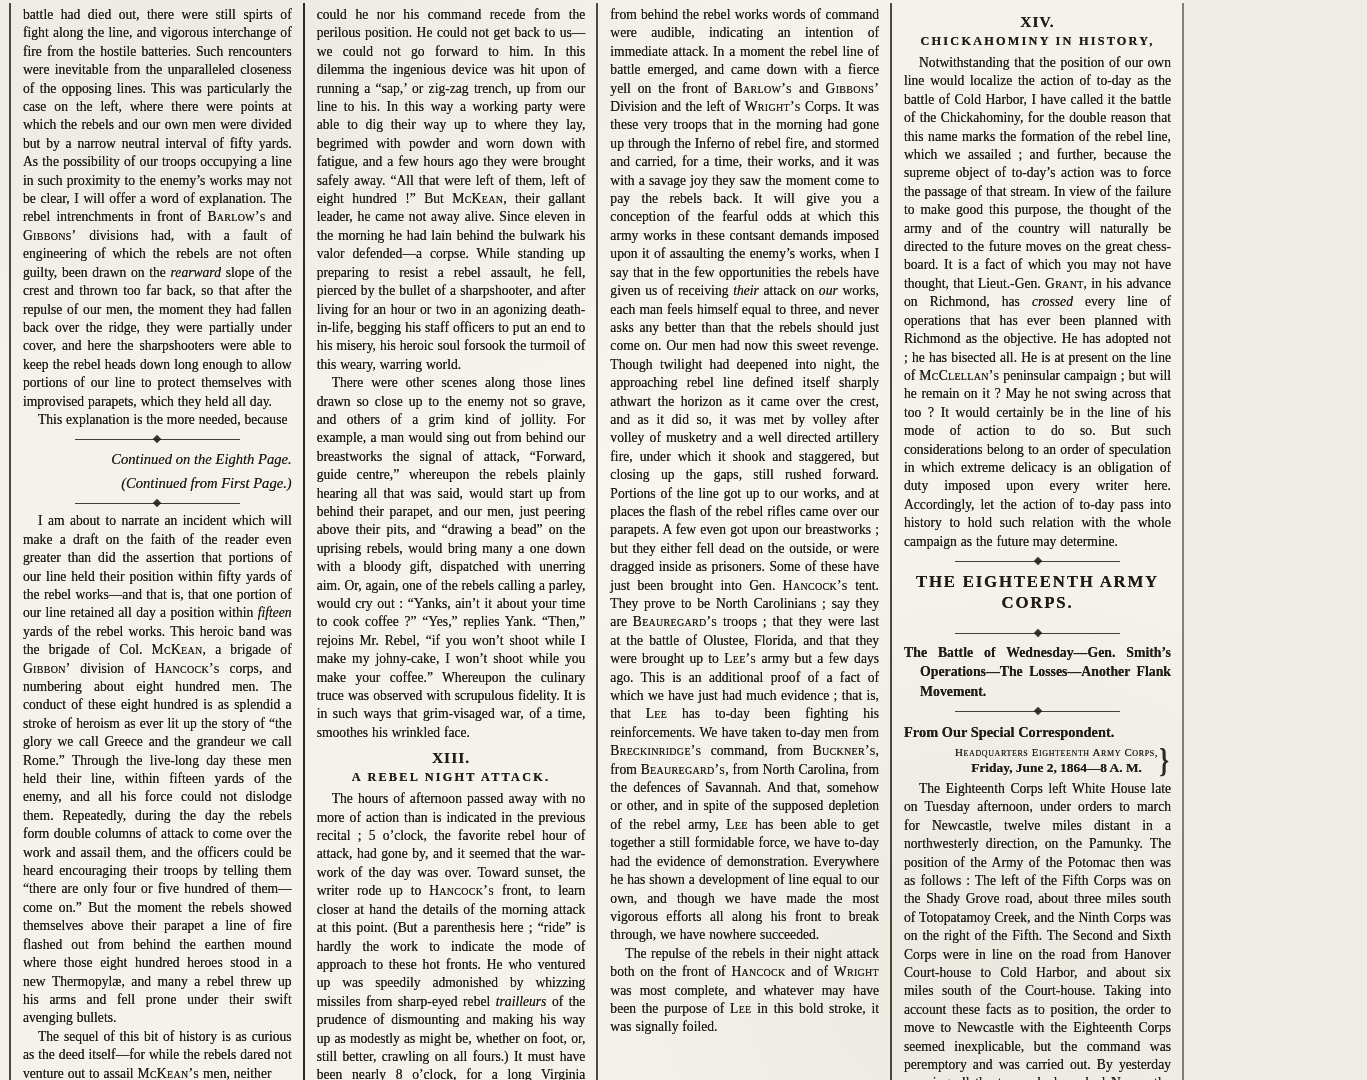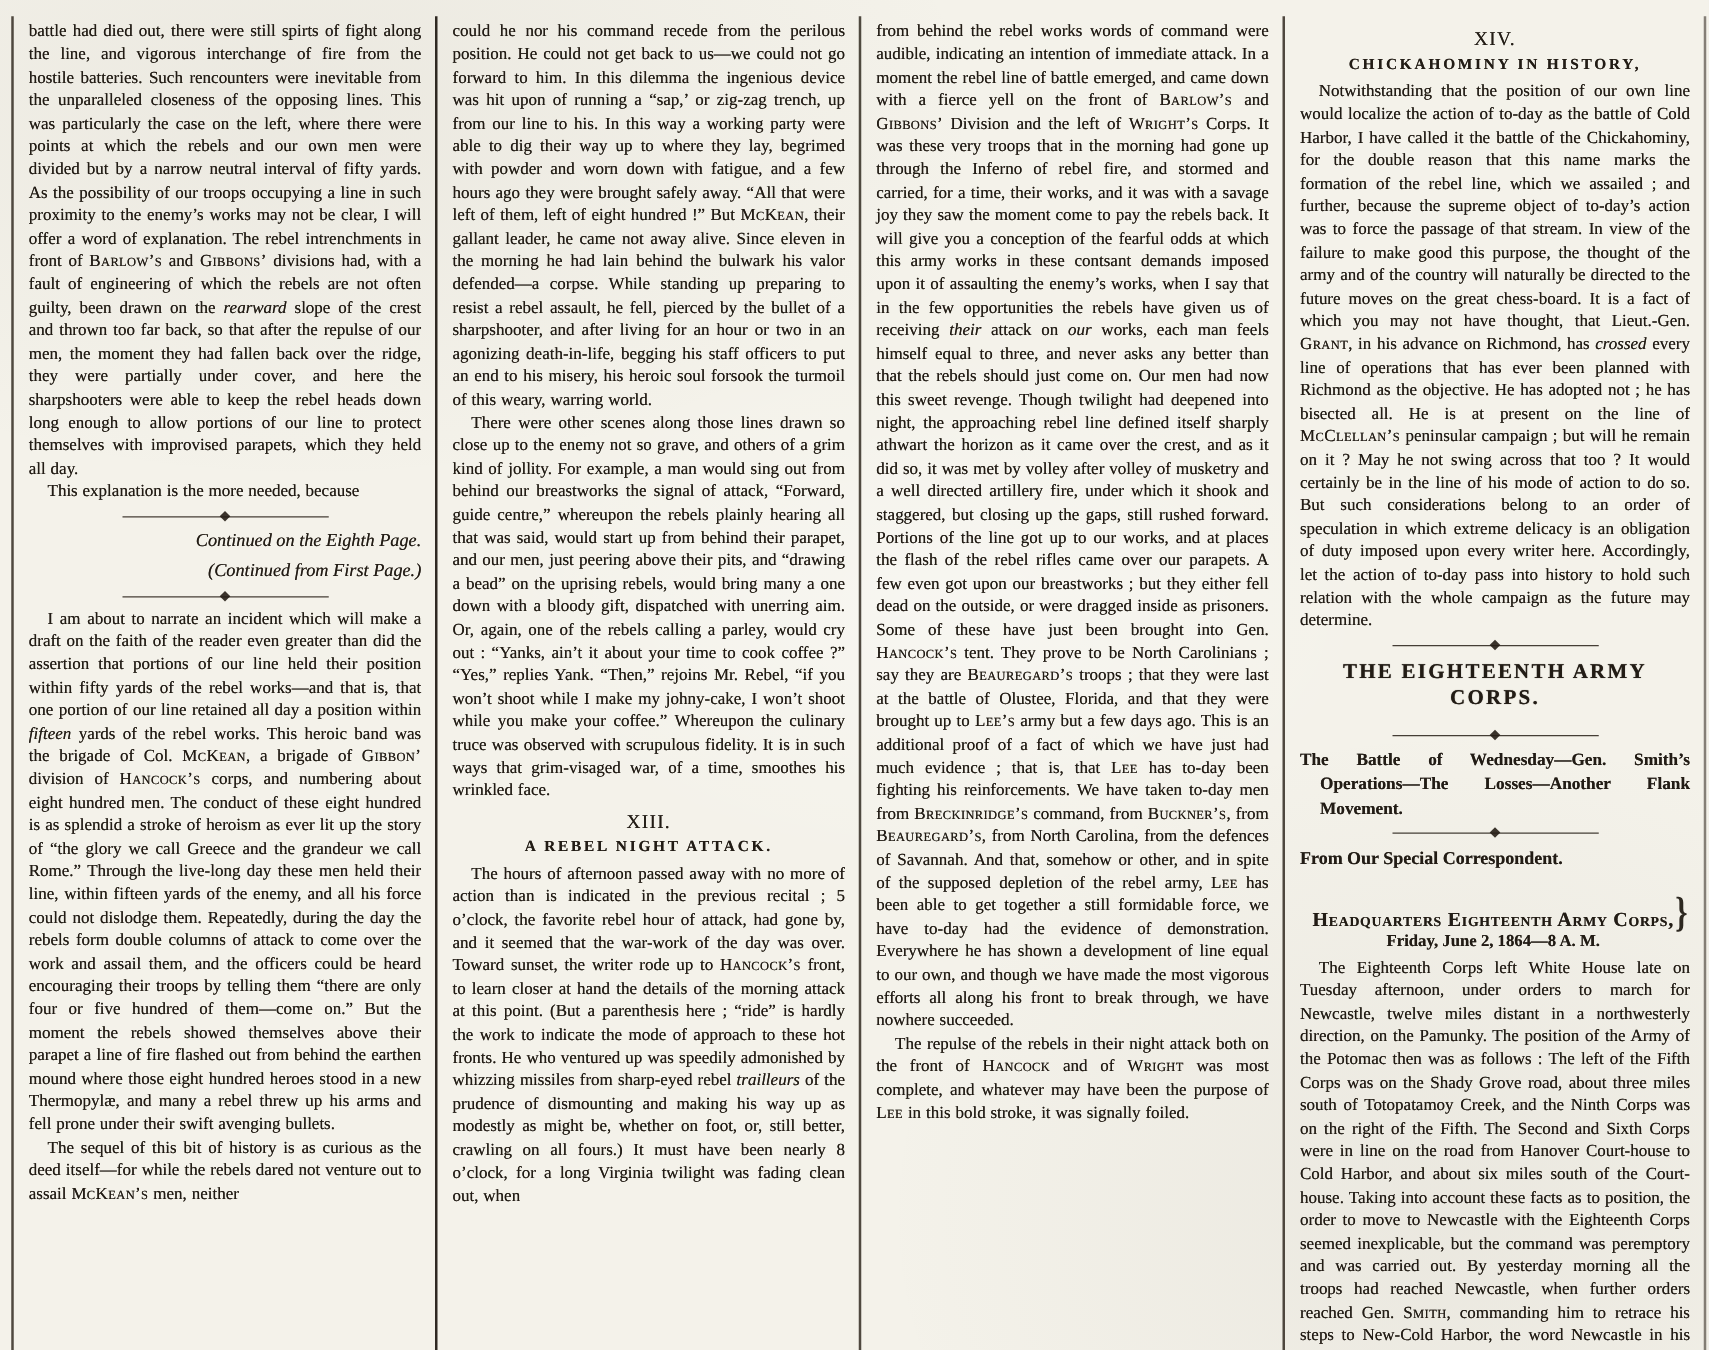--- a/index.html
+++ b/index.html
@@ -4,27 +4,27 @@
 <title>Newspaper Page</title>
 <style>
   html,body{margin:0;padding:0;}
   body{
     width:1367px;height:1080px;overflow:hidden;
     background:#efede6;
     font-family:"Liberation Serif", serif;
     color:#221c15;
   }
   .page{
-    position:relative;width:1367px;height:1080px;box-sizing:border-box;
+    position:relative;width:1184px;height:1080px;box-sizing:border-box;
     background:
       radial-gradient(ellipse 900px 500px at 18% 8%, rgba(120,110,95,0.07), transparent 60%),
       radial-gradient(ellipse 700px 600px at 85% 90%, rgba(120,110,95,0.08), transparent 65%),
       radial-gradient(ellipse 500px 300px at 55% 45%, rgba(255,255,255,0.35), transparent 70%),
       #f4f2ea;
-    padding:13px 0 0 9px;
+    padding:3px 0 0 9px;
   }
   .cols{display:flex;height:1080px;}
   .col{
     width:339px;box-sizing:border-box;
     padding:3px 11px 0 12px;
     border-left:2px solid rgba(43,35,26,0.82);
   }
   .col:nth-child(2){border-left-color:rgba(30,24,17,0.92);}
   .col:last-child{border-right:2px solid rgba(43,35,26,0.55);}
   
@@ -49,21 +49,21 @@
     content:"";position:absolute;left:0;right:0;top:5px;
     border-top:1.6px solid rgba(38,30,22,0.85);
   }
   .orn::after{
     content:"";position:absolute;left:50%;top:2px;width:6px;height:6px;
     transform:translateX(-50%) rotate(45deg);
     background:rgba(38,30,22,0.9);
   }
   .num{
     text-align:center;font-size:15.5px;line-height:20px;
-    letter-spacing:1px;margin:6px 0 1px;font-weight:normal;
+    letter-spacing:1px;margin:6px 0 1px;font-weight:bold;
     text-shadow:0 0 0.5px rgba(34,28,21,0.8);
   }
   .sub{
     text-align:center;font-weight:bold;
     font-size:12.3px;line-height:16px;letter-spacing:2.2px;
     margin:1px 0 5px;
     text-shadow:0 0 0.5px rgba(34,28,21,0.8);
   }
   .sig{
     text-align:right;font-weight:bold;letter-spacing:1.5px;
@@ -88,24 +88,23 @@
     text-align:left;font-weight:bold;
     font-size:14.4px;line-height:19px;margin:6px 0 3px;
     text-shadow:0 0 0.5px rgba(34,28,21,0.8);
   }
   .dateline{
     display:flex;justify-content:flex-end;align-items:center;
     gap:1px;margin:1px 2px 4px 0;
   }
   .dateline .dl-lines{text-align:center;}
   .dl1{
-    font-size:16px;line-height:14.5px;font-weight:bold;
+    font-size:11px;line-height:14.5px;font-weight:normal;
     font-variant:small-caps;letter-spacing:0.6px;
     text-shadow:0 0 0.4px rgba(34,28,21,0.8);
-    margin-top:30px;
   }
   .dl2{
     font-size:13.4px;line-height:16px;font-weight:bold;
     text-shadow:0 0 0.4px rgba(34,28,21,0.8);
   }
   .brace{
     font-size:25px;font-weight:bold;
     transform:scaleY(1.35);display:inline-block;
     color:rgba(34,28,21,0.95);
   }

